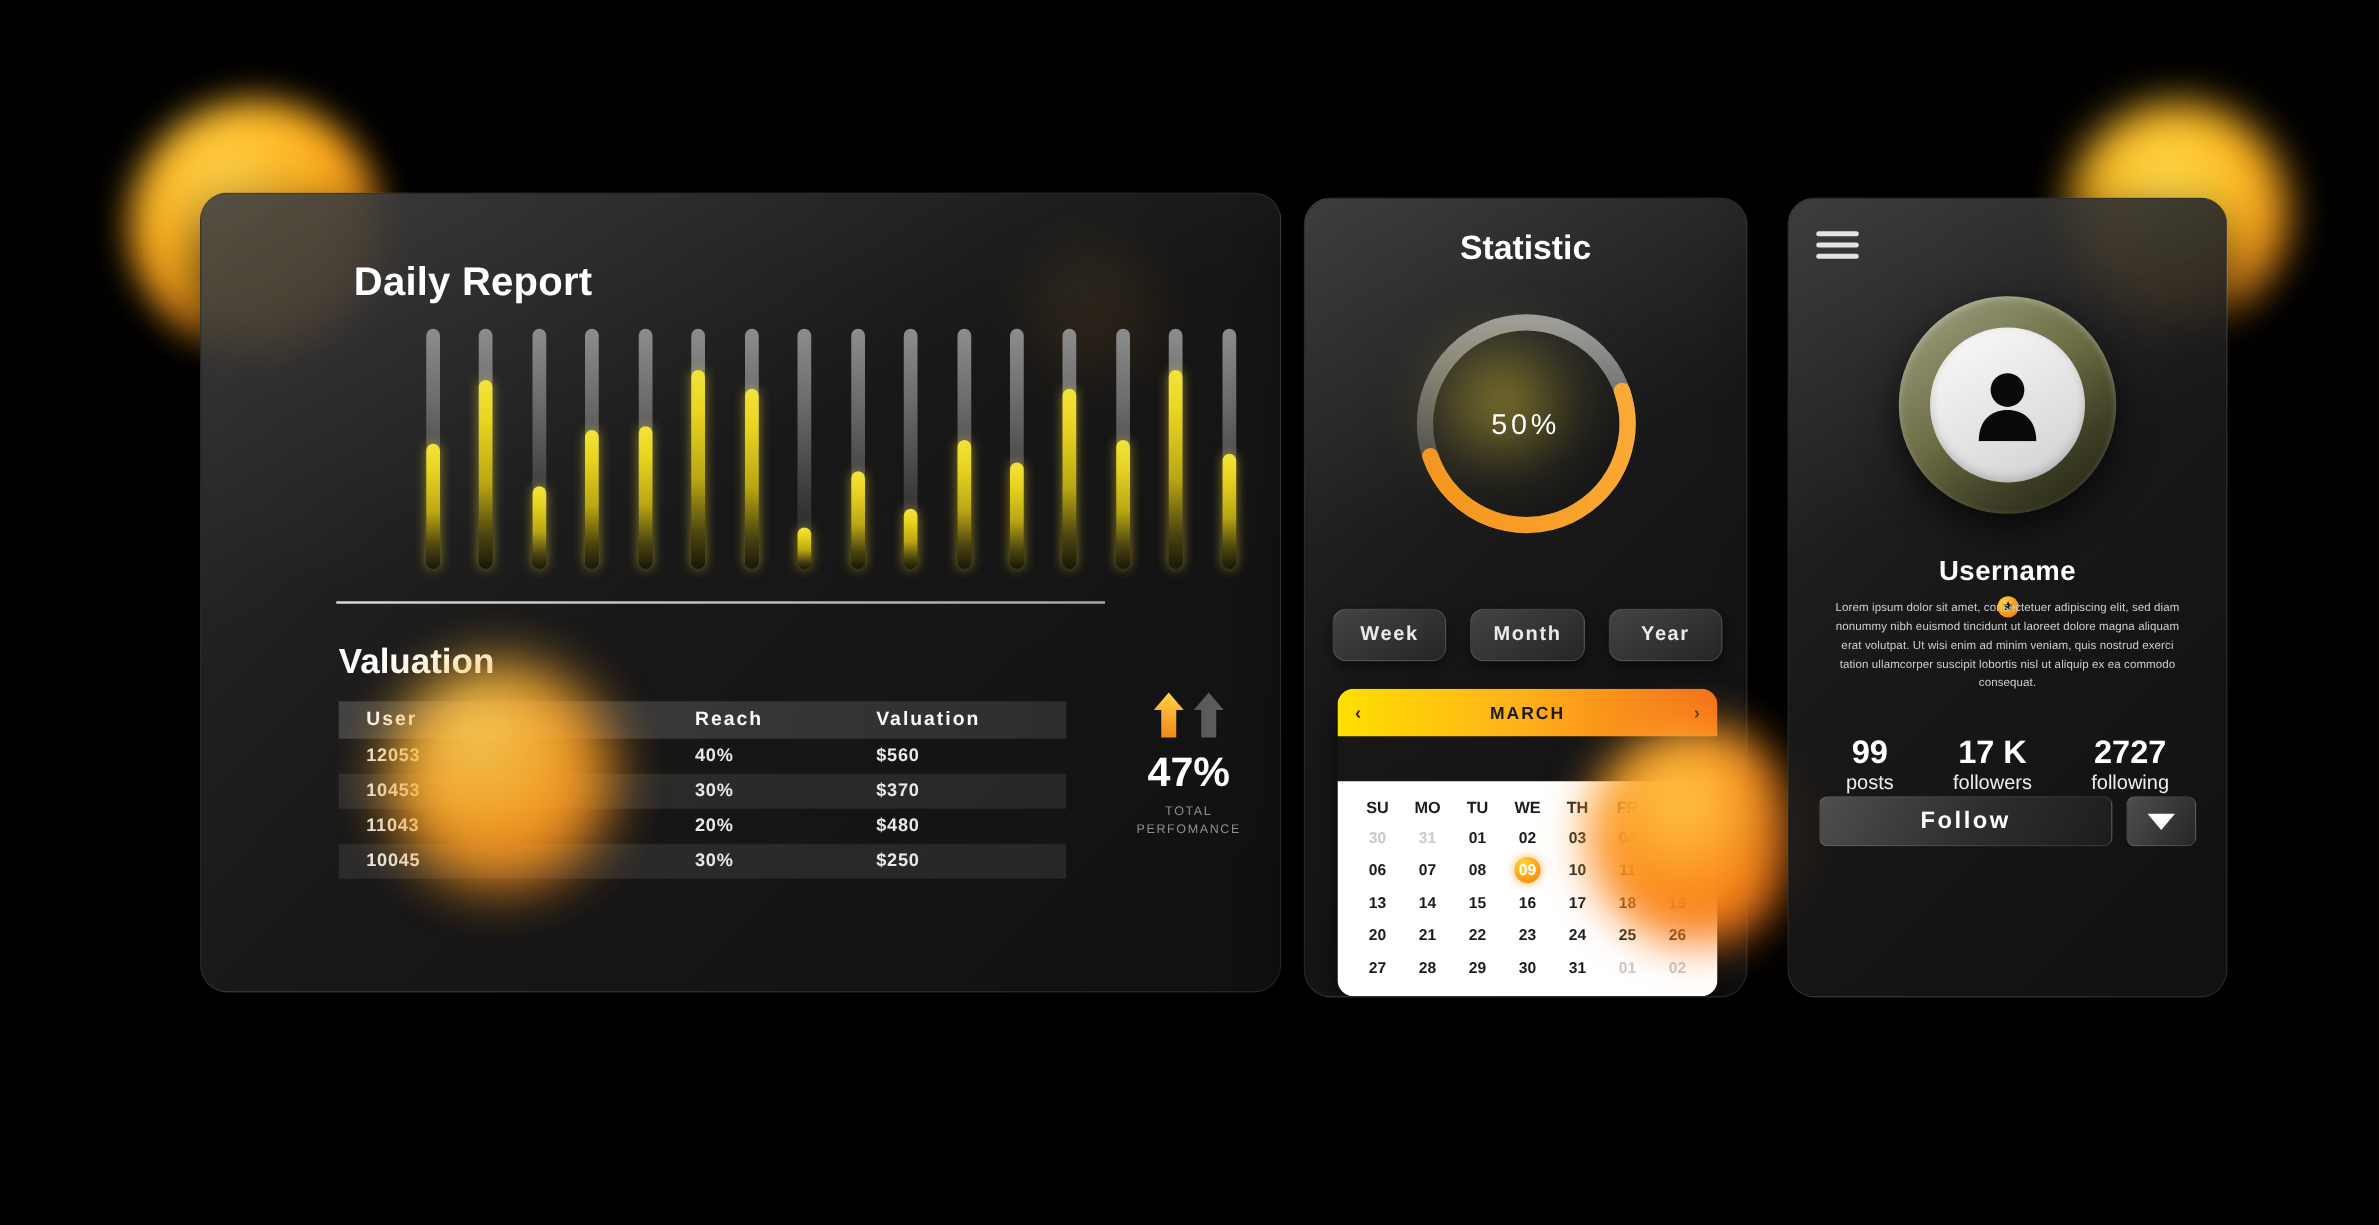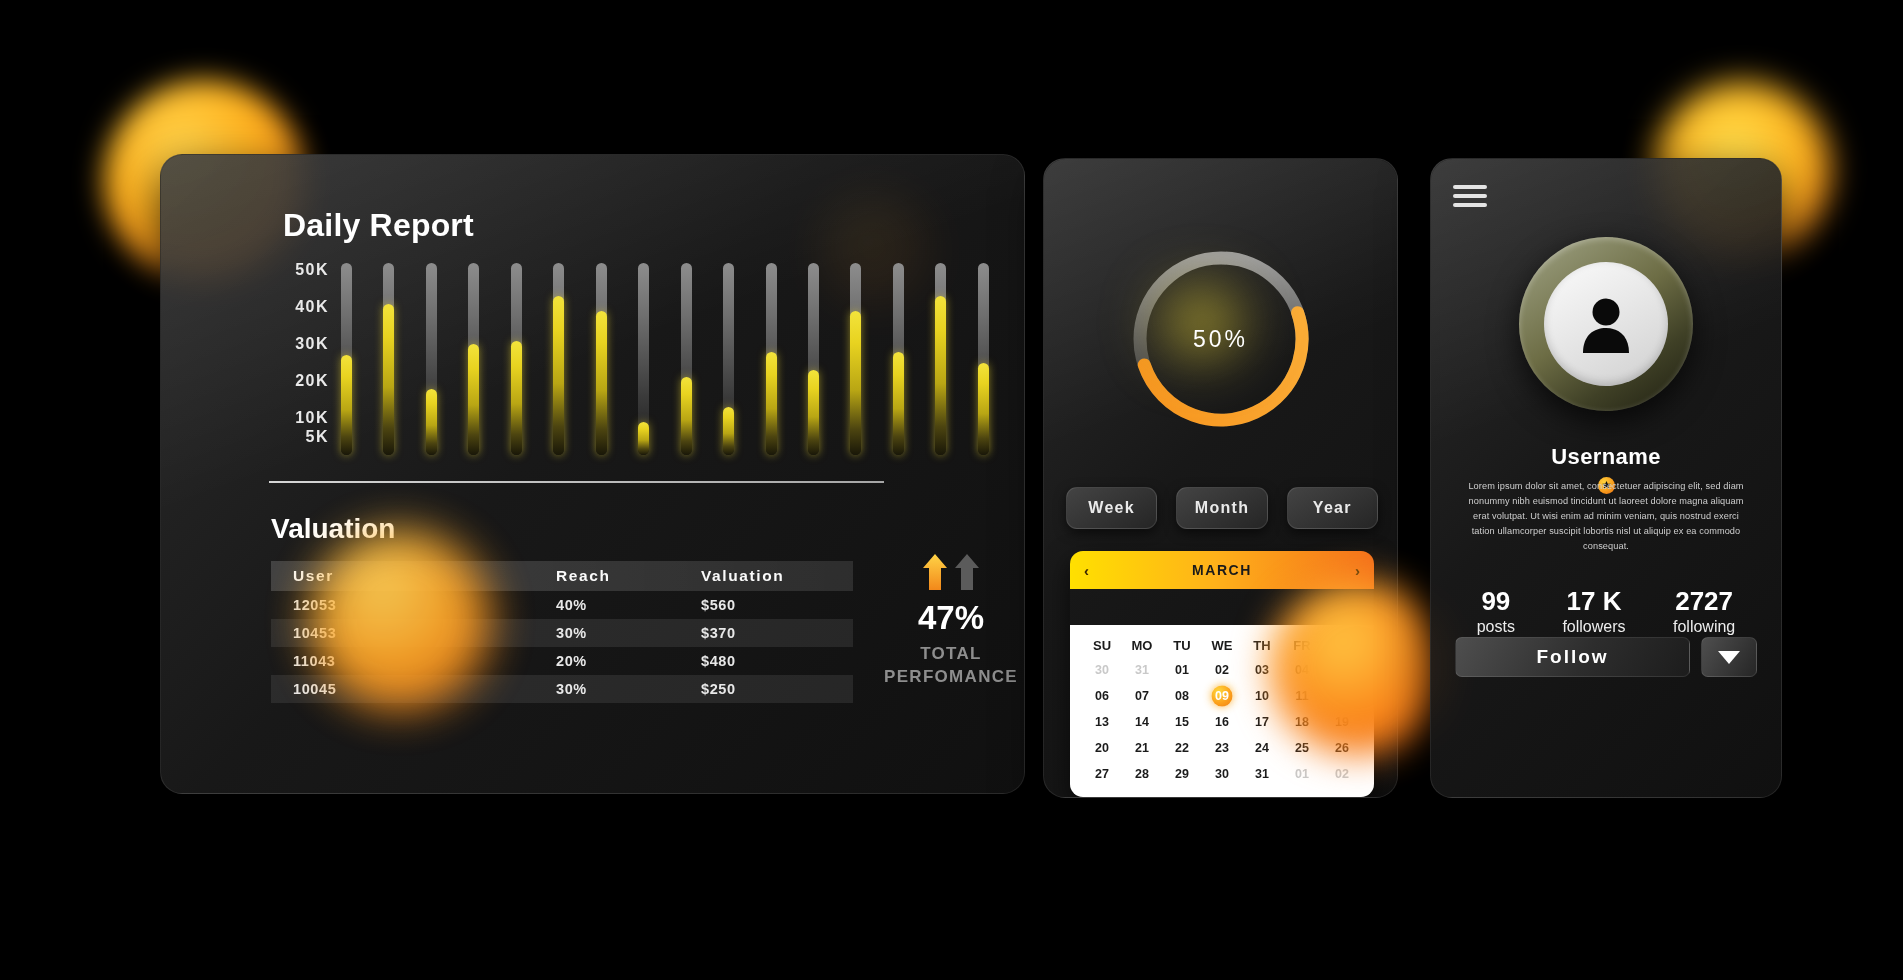--- a/index.html
+++ b/index.html
@@ -69,21 +69,21 @@
                font-weight: 700; color:#f1f1f1; font-size: 15.5px; letter-spacing: 1.6px; height: 30px; }
   .trow.alt  { background: rgba(255,255,255,.085); }
   .trow .c-user { width: 285px; padding-left: 22px; color:#e8e8e8; font-weight:600; }
   .trow .c-reach{ width: 145px; color:#e8e8e8; font-weight:700; }
   .trow .c-val  { width: 150px; color:#e8e8e8; font-weight:700; }
   .trow.head .c-user, .trow.head .c-reach, .trow.head .c-val { color:#fafafa; }
 
   .perf { position:absolute; left: 720px; top: 398px; width: 140px; text-align:center; }
   .perf-arrows { display:flex; justify-content:center; gap:6px; margin-bottom: 10px; }
   .perf-pct { font-size: 33px; font-weight: 700; color:#fff; line-height:1; }
-  .perf-label { margin-top: 9px; font-size: 17px; font-weight: 700; color:#8e8e8e;
+  .perf-label { margin-top: 9px; font-size: 10px; font-weight: 400; color:#8e8e8e;
                 letter-spacing: 1.3px; line-height: 1.35; }
 
   
   #statistic { left: 1043px; top: 158px; width: 355px; height: 640px; }
   .stat-title { position:absolute; top: 24px; left:0; right:0; text-align:center;
                 font-size: 27px; font-weight: 800; color:#fff; }
   .donut-wrap { position:absolute; left: 50%; top: 84px; transform: translateX(-50%);
                 width: 192px; height: 192px; }
   .donut-glow { position:absolute; left: 22px; top: 34px; width: 110px; height: 90px;
                 border-radius:50%; filter: blur(26px);
@@ -179,28 +179,20 @@
 
   <div class="orb o1"></div>
   <div class="orb o2"></div>
   <div class="orb o5"></div>
 
   <div class="panel" id="dashboard">
 
     <div class="dash-title">Daily Report</div>
 
     <div class="chart-wrap">
-      <div class="y-axis" id="y-axis">
-          <div class="y-tick" style="top: 7.38462px;">50K</div>
-          <div class="y-tick" style="top: 44.3077px;">40K</div>
-          <div class="y-tick" style="top: 81.2308px;">30K</div>
-          <div class="y-tick" style="top: 118.154px;">20K</div>
-          <div class="y-tick" style="top: 155.077px;">10K</div>
-          <div class="y-tick" style="top: 173.538px;">5K</div>
-        </div>
       <div class="bars" id="bars">
           <div class="bar-track">
             <div class="bar-fill" style="height: 99.6923px;"></div>
           </div>
           <div class="bar-track">
             <div class="bar-fill" style="height: 151.385px;"></div>
           </div>
           <div class="bar-track">
             <div class="bar-fill" style="height: 66.4615px;"></div>
           </div>
@@ -297,20 +289,21 @@
       <div class="perf-label">
         <span>TOTAL</span><br>
         <span>PERFOMANCE</span>
       </div>
     </div>
   </div>
 
   <div class="orb o3"></div>
 
   <div class="panel" id="statistic">
+    <div class="stat-title">Statistic</div>
 
     <div class="donut-wrap">
       <div class="donut-glow"></div>
       <svg width="192" height="192" viewBox="0 0 192 192">
         <defs>
           <linearGradient id="trackg" x1="0" y1="0" x2="0" y2="1">
             <stop offset="0%" stop-color="#9d9d9d"></stop>
               <stop offset="55%" stop-color="#5a5a5a"></stop>
               <stop offset="100%" stop-color="#2c2c2c"></stop>
           </linearGradient>

